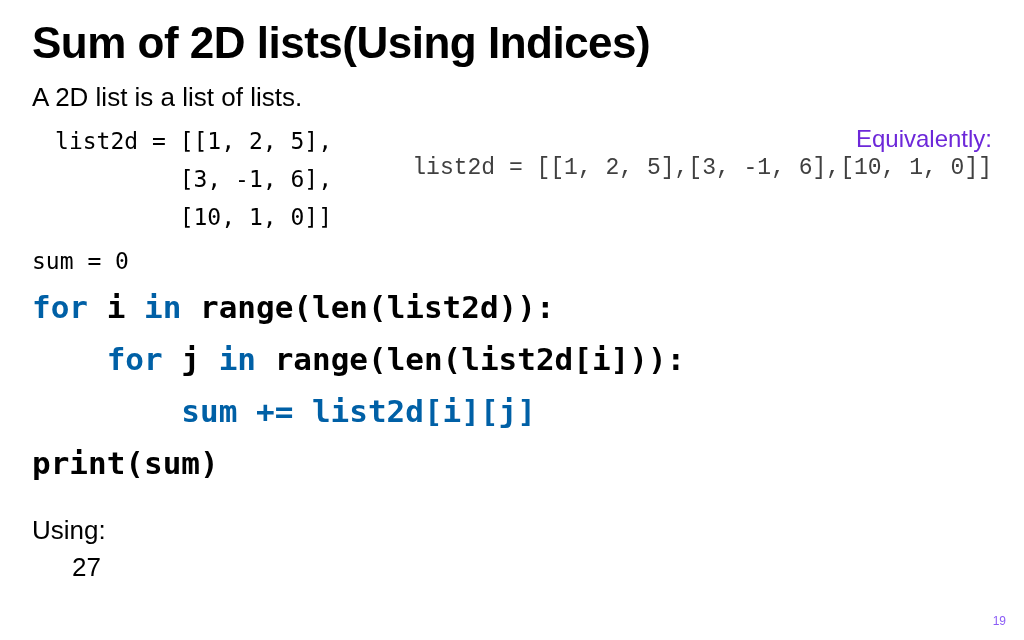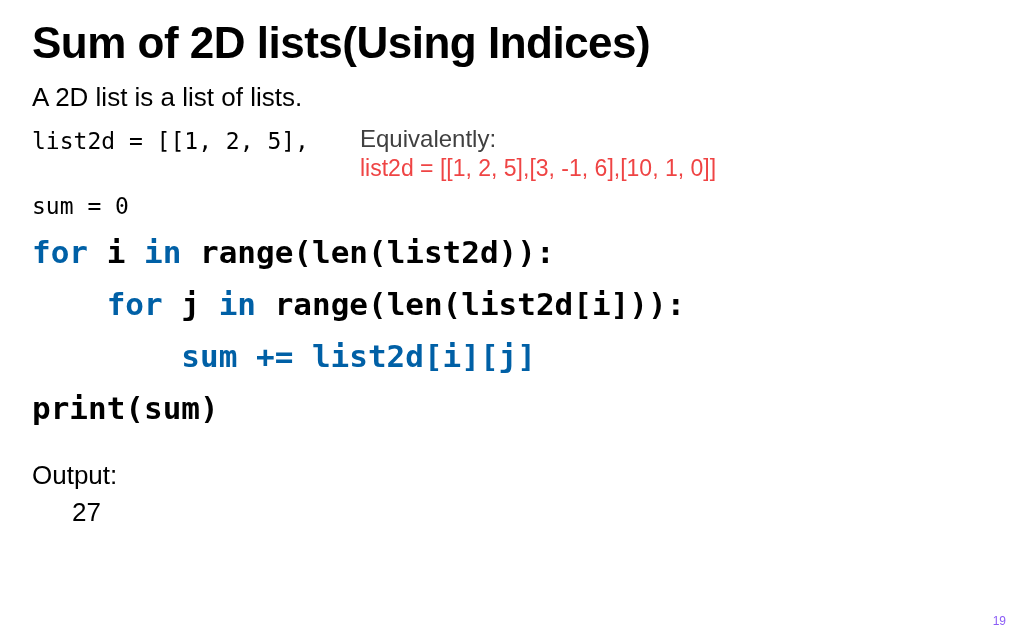--- a/index.html
+++ b/index.html
@@ -20,48 +20,49 @@
       letter-spacing: -0.5px;
     }
     .subtitle {
       font-size: 26px;
       font-weight: 400;
       margin-bottom: 10px;
     }
     .columns {
       display: flex;
       gap: 28px;
+      text-align: right;
     }
     .left-col { flex: 0 0 300px; }
     .right-col { flex: 1; padding-top: 2px; }
     .mono {
       font-family: Consolas, "Lucida Console", Menlo, monospace;
       font-size: 23px;
       line-height: 1.65;
       white-space: pre;
     }
     .mono-big {
       font-family: Consolas, "Lucida Console", Menlo, monospace;
       font-size: 31px;
       font-weight: bold;
       line-height: 1.68;
       white-space: pre;
     }
     .kw { color: #0060a6; }
     .equiv-label {
       font-family: "Gill Sans", "Gill Sans MT", sans-serif;
       font-size: 24px;
-      color: #404040;
+      color: #6d28d9;
       font-weight: 400;
       margin-bottom: 2px;
     }
     .red-mono {
-      font-family: Liberation Sans, sans-serif;
+      font-family: Liberation Mono, monospace;
       font-size: 23px;
-      color: #ef4444;
+      color: #404040;
       white-space: pre;
     }
     .section-gap { height: 6px; }
     .output-label {
       font-family: "Gill Sans", "Gill Sans MT", sans-serif;
       font-size: 26px;
       margin-top: 26px;
     }
     .output-val {
       font-family: "Gill Sans", "Gill Sans MT", sans-serif;
@@ -80,35 +81,37 @@
 </head>
 <body>
 
 <h1 class="slide-title">Sum of 2D lists(Using Indices)</h1>
 
 <p class="subtitle">A 2D list is a list of lists.</p>
 
 <div class="columns">
   <div class="left-col">
     <div class="mono">list2d = [[1, 2, 5],</div>
+    <div class="mono">          [3, -1, 6],</div>
+    <div class="mono">          [10, 1, 0]]</div>
   </div>
   <div class="right-col">
     <div class="equiv-label">Equivalently:</div>
     <div class="red-mono">list2d = [[1, 2, 5],[3, -1, 6],[10, 1, 0]]</div>
   </div>
 </div>
 
 <div class="section-gap"></div>
 
 <div class="mono">sum = 0</div>
 
 <div class="mono-big"><span class="kw">for</span><span> i </span><span class="kw">in</span><span> range(len(list2d)):</span></div>
 
 <div class="mono-big"><span class="kw">    for</span><span> j </span><span class="kw">in</span><span> range(len(list2d[i])):</span></div>
 
 <div class="mono-big kw">        sum += list2d[i][j]</div>
 
 <div class="mono-big">print(sum)</div>
 
-<p class="output-label">Output:</p>
+<p class="output-label">Using:</p>
 <p class="output-val">27</p>
 
 <div class="page-number">19</div>
 
 </body></html>

